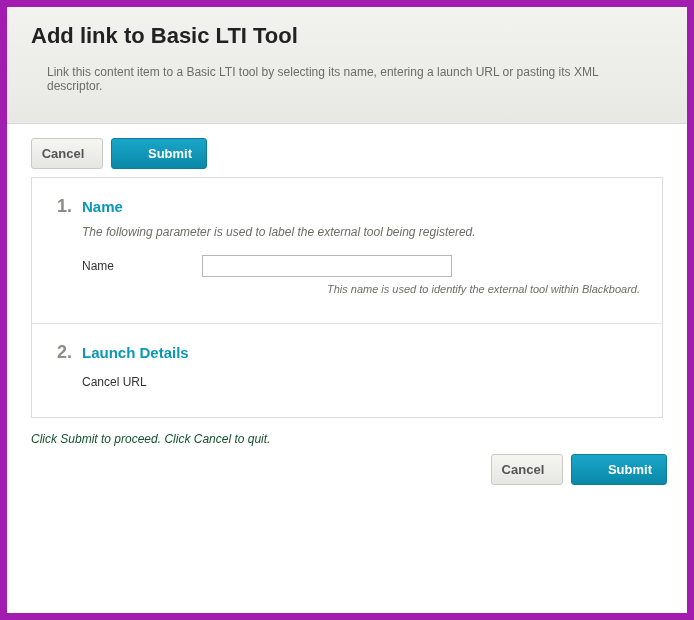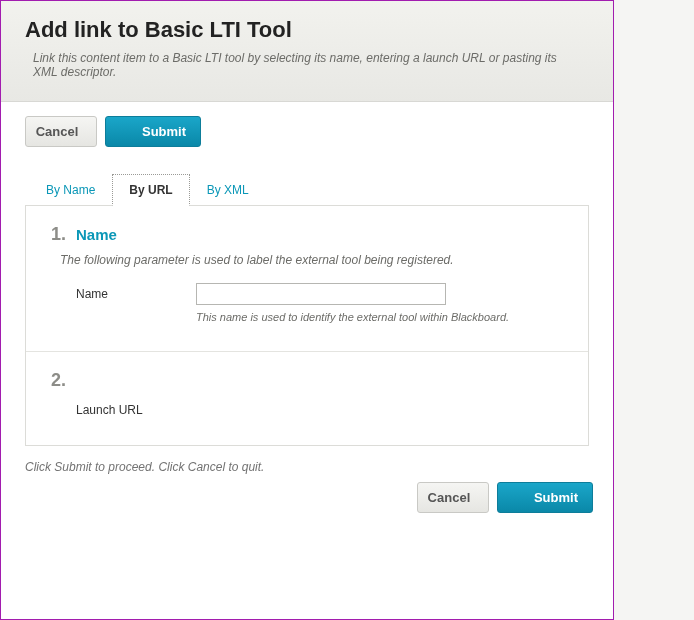--- a/index.html
+++ b/index.html
@@ -5,41 +5,40 @@
   * { box-sizing: border-box; }
   html, body { margin: 0; padding: 0; }
   body {
     font-family: Arial, Helvetica, sans-serif;
     background: #f5f5f3;
     width: 694px;
     height: 620px;
     overflow: hidden;
   }
   .page {
-    width: 614px;
+    width: 694px;
     height: 620px;
     background: #ffffff;
-    border: 1px solid #a21caf;
+    border: 7px solid #a21caf;
     position: relative;
   }
   .header {
     background: linear-gradient(to bottom, #f2f2ee 0%, #e8e8e4 100%);
     border-bottom: 1px solid #d8d8d4;
     padding: 16px 24px 14px 24px;
   }
   .header h1 {
     margin: 0 0 6px 0;
     font-size: 22px;
     font-weight: bold;
     color: #222;
   }
   .header .subtitle {
-    margin: 8px;
-    font-size: 12px;
-    font-style: italic;
+    margin: 16px;
+    font-size: 12px;
     color: #6c6c68;
   }
   .unsaved-row {
     display: flex;
     align-items: center;
     justify-content: space-between;
     padding: 14px 20px 8px 24px;
   }
   .unsaved {
     font-size: 12px;
@@ -115,21 +114,21 @@
     color: #8d8d88;
     width: 18px;
     text-align: right;
   }
   .sec-title {
     font-size: 15px;
     font-weight: bold;
     color: #0b97b7;
   }
   .sec-desc {
-    margin: 4px 0 16px 12px;
+    margin: 4px 0 16px 28px;
     font-size: 12px;
     font-style: italic;
     color: #6c6c68;
   }
   .field-row {
     display: flex;
     align-items: flex-start;
     margin-left: 28px;
   }
   .field-label {
@@ -146,58 +145,54 @@
     font-size: 12px;
     background: #fff;
   }
   .name-input { width: 250px; }
   .url-input { width: 420px; }
   .hint {
     font-size: 11px;
     font-style: italic;
     color: #6c6c68;
     margin-top: 6px;
+    text-align: right;
   }
   .footer {
     padding: 14px 20px 14px 24px;
   }
   .footer-row {
     display: flex;
     justify-content: space-between;
     align-items: center;
   }
   .footer-text {
     font-size: 12px;
     font-style: italic;
-    color: #737373;
+    color: #14532d;
     margin-bottom: 8px;
   }
 </style>
 </head>
 <body>
 
 <div class="page">
 
   <div class="header">
     <h1>Add link to Basic LTI Tool</h1>
     <p class="subtitle">Link this content item to a Basic LTI tool by selecting its name, entering a launch URL or pasting its XML descriptor.</p>
   </div>
 
   <div class="unsaved-row">
     <div class="btn-group">
       <div class="btn btn-cancel">Cancel</div>
       <div class="btn btn-submit">Submit</div>
     </div>
   </div>
 
-  <div class="tabs">
-    <div class="tab">By Name</div>
-    <div class="tab active">By URL</div>
-    <div class="tab">By XML</div>
-  </div>
 
   <div class="panel">
 
     <div class="section">
       <div class="sec-head">
         <span class="sec-num">1.</span>
         <span class="sec-title">Name</span>
       </div>
       <p class="sec-desc">The following parameter is used to label the external tool being registered.</p>
       <div class="field-row">
@@ -205,23 +200,24 @@
         <div class="field-wrap">
           <input type="text" class="name-input" value="" style="">
           <div class="hint">This name is used to identify the external tool within Blackboard.</div>
         </div>
       </div>
     </div>
 
     <div class="section">
       <div class="sec-head">
         <span class="sec-num">2.</span>
+        <span class="sec-title">Launch Details</span>
       </div>
       <div class="field-row">
-        <div class="field-label">Launch URL</div>
+        <div class="field-label">Cancel URL</div>
       </div>
     </div>
 
   </div>
 
   <div class="footer">
     <div class="footer-text">Click Submit to proceed. Click Cancel to quit.</div>
     <div class="footer-row">
       <span></span>
       <div class="btn-group">

